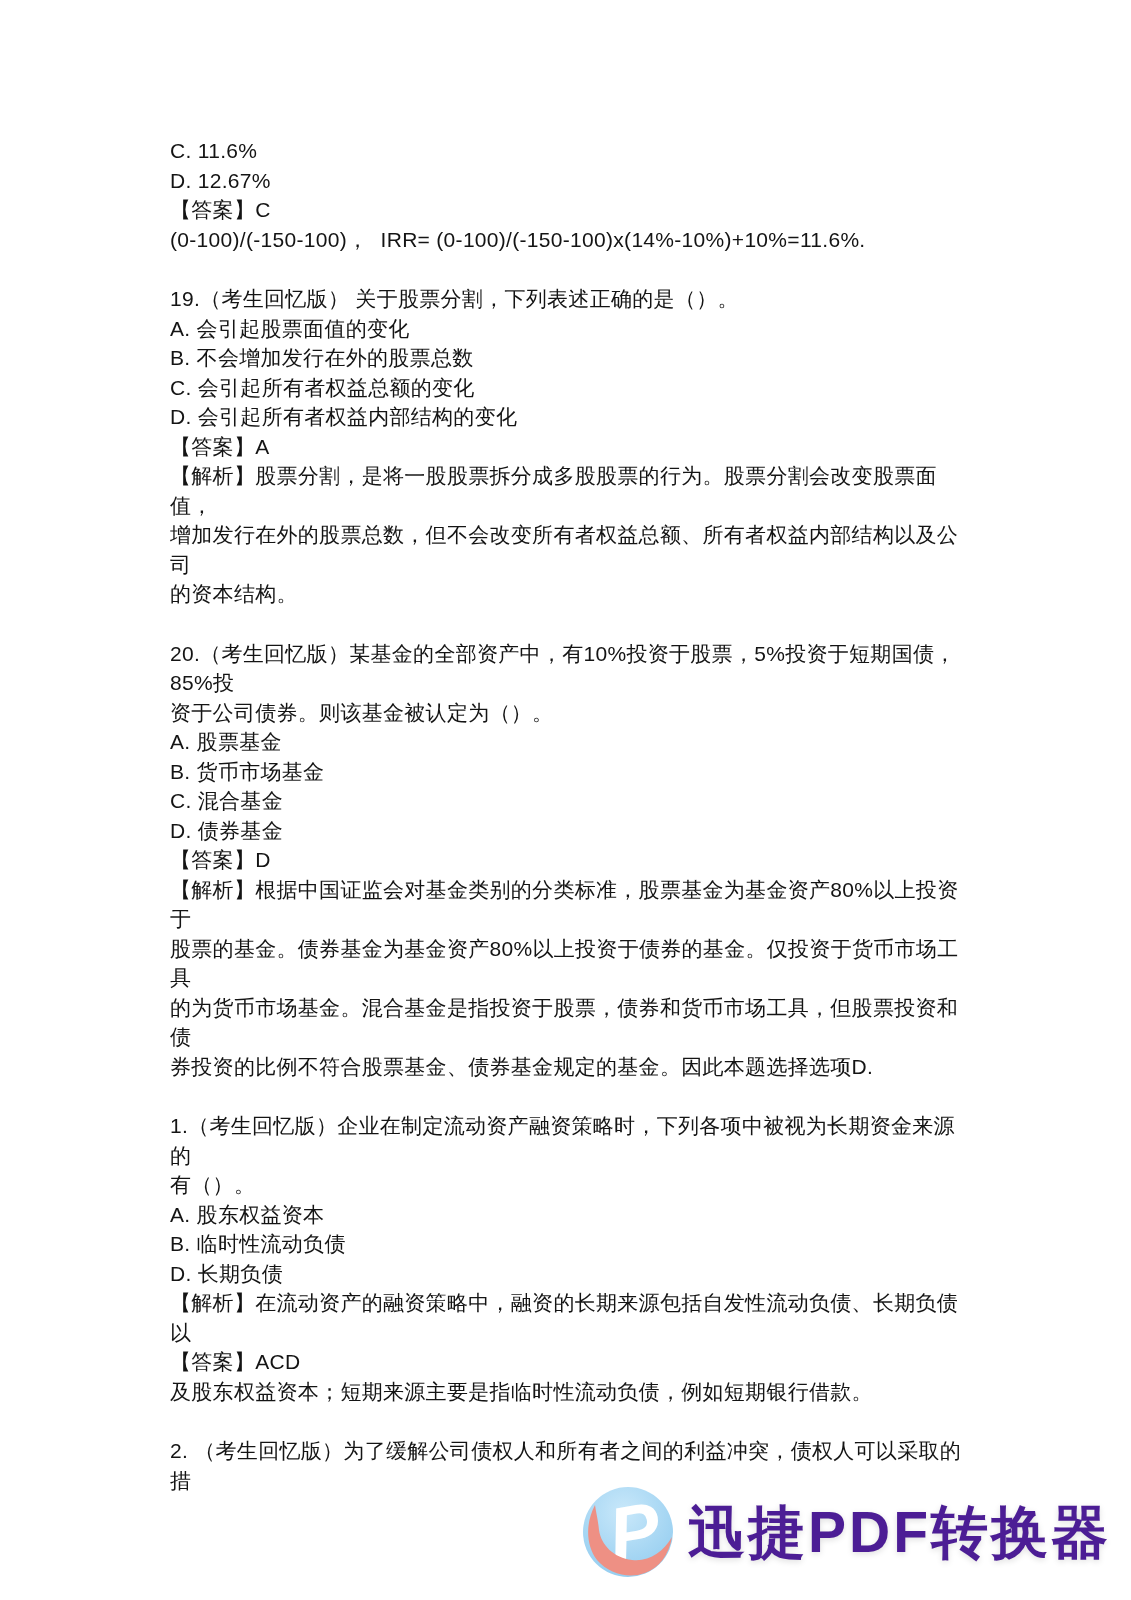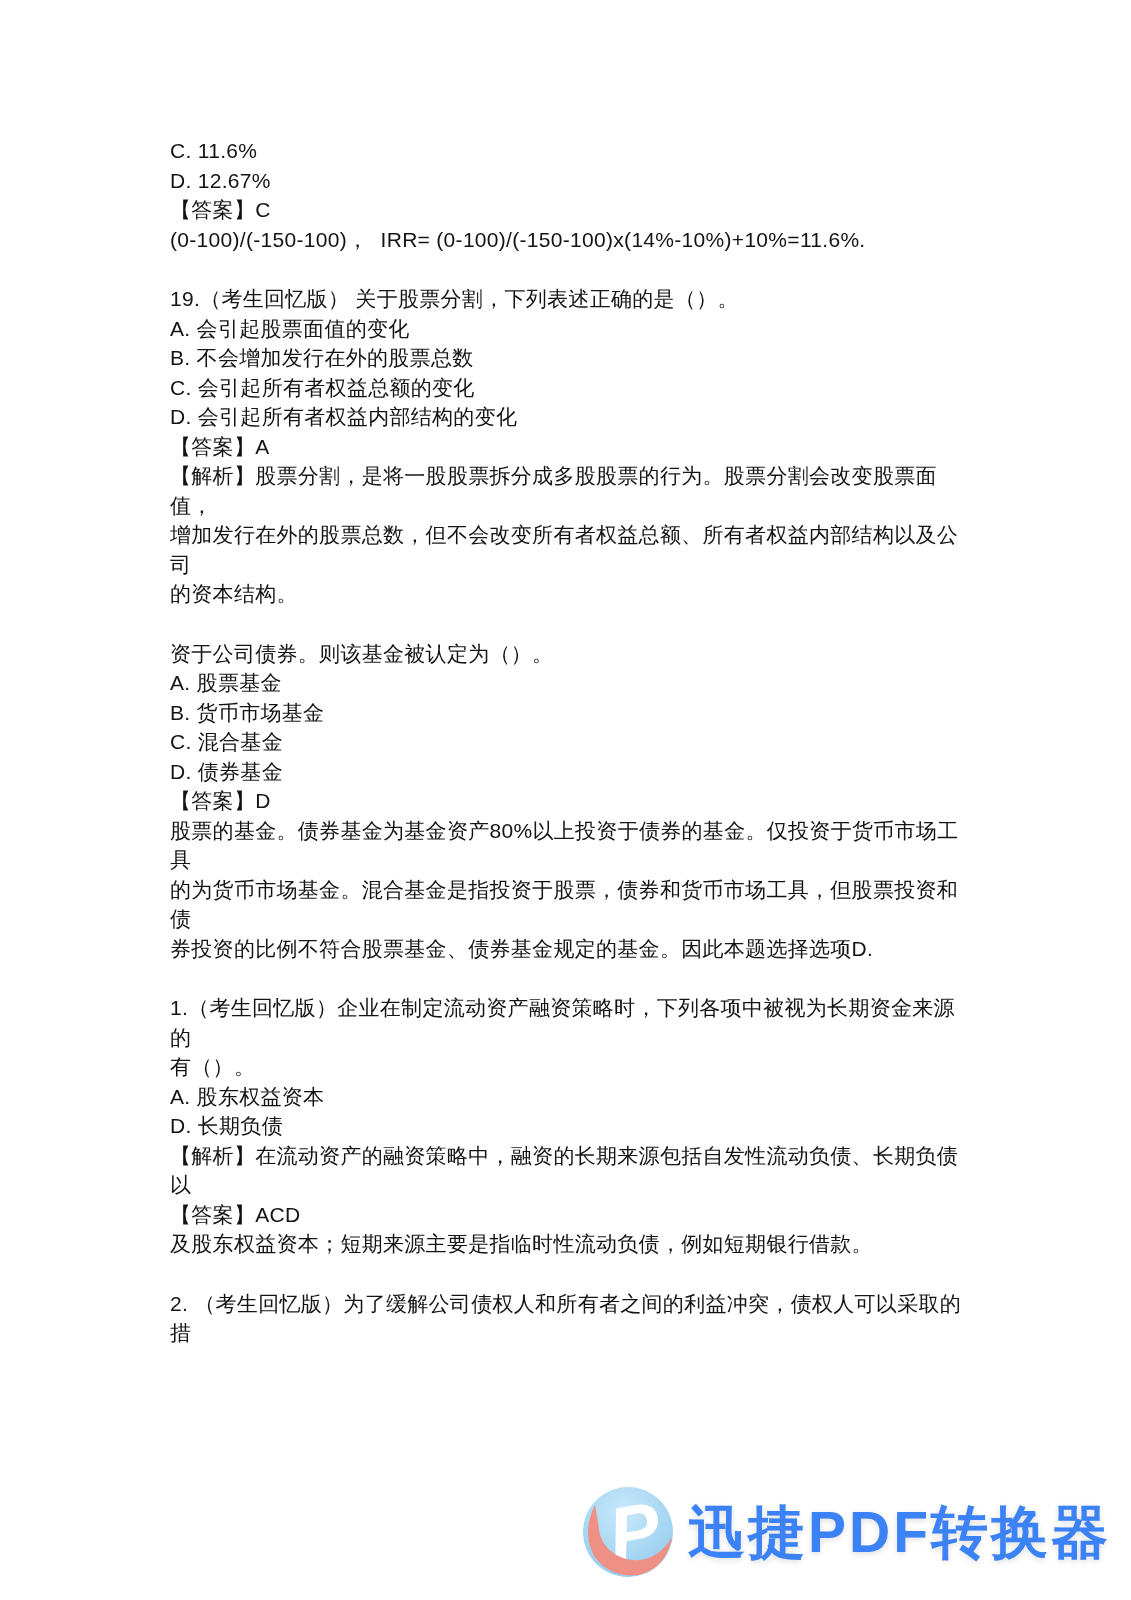--- a/index.html
+++ b/index.html
@@ -47,21 +47,21 @@
     font-family: "Liberation Sans", "DejaVu Sans", sans-serif;
     font-style: italic;
     font-weight: 700;
     font-size: 76px;
     fill: #ffffff;
   }
   .brand {
     font-size: 57px;
     font-weight: 700;
     letter-spacing: 3px;
-    color: #3b82f6;
+    color: #4c1d95;
     text-shadow: 0 2px 6px rgba(0,0,0,0.13), 0 0 1px rgba(0,0,0,0.05);
     white-space: nowrap;
     line-height: 92px;
   }
 </style>
 </head>
 <body>
 
 <div class="page">
   <main class="content">
@@ -79,36 +79,39 @@
       <div class="line">B. 不会增加发行在外的股票总数</div>
       <div class="line">C. 会引起所有者权益总额的变化</div>
       <div class="line">D. 会引起所有者权益内部结构的变化</div>
       <div class="line">【答案】A</div>
       <div class="line">【解析】股票分割，是将一股股票拆分成多股股票的行为。股票分割会改变股票面值，</div>
       <div class="line">增加发行在外的股票总数，但不会改变所有者权益总额、所有者权益内部结构以及公司</div>
       <div class="line">的资本结构。</div>
     </section>
 
     <section class="block">
+      <div class="line">20.（考生回忆版）某基金的全部资产中，有10%投资于股票，5%投资于短期国债，85%投</div>
       <div class="line">资于公司债券。则该基金被认定为（）。</div>
       <div class="line">A. 股票基金</div>
       <div class="line">B. 货币市场基金</div>
       <div class="line">C. 混合基金</div>
       <div class="line">D. 债券基金</div>
       <div class="line">【答案】D</div>
+      <div class="line">【解析】根据中国证监会对基金类别的分类标准，股票基金为基金资产80%以上投资于</div>
       <div class="line">股票的基金。债券基金为基金资产80%以上投资于债券的基金。仅投资于货币市场工具</div>
       <div class="line">的为货币市场基金。混合基金是指投资于股票，债券和货币市场工具，但股票投资和债</div>
       <div class="line">券投资的比例不符合股票基金、债券基金规定的基金。因此本题选择选项D.</div>
     </section>
 
 
     <section class="block tight" style="margin-bottom:30px;">
       <div class="line">1.（考生回忆版）企业在制定流动资产融资策略时，下列各项中被视为长期资金来源的</div>
       <div class="line">有（）。</div>
       <div class="line">A. 股东权益资本</div>
+      <div class="line">B. 临时性流动负债</div>
       <div class="line">D. 长期负债</div>
       <div class="line">【解析】在流动资产的融资策略中，融资的长期来源包括自发性流动负债、长期负债以</div>
       <div class="line">【答案】ACD</div>
       <div class="line">及股东权益资本；短期来源主要是指临时性流动负债，例如短期银行借款。</div>
     </section>
 
     <section class="block">
       <div class="line">2. （考生回忆版）为了缓解公司债权人和所有者之间的利益冲突，债权人可以采取的措</div>
 
     </section>

